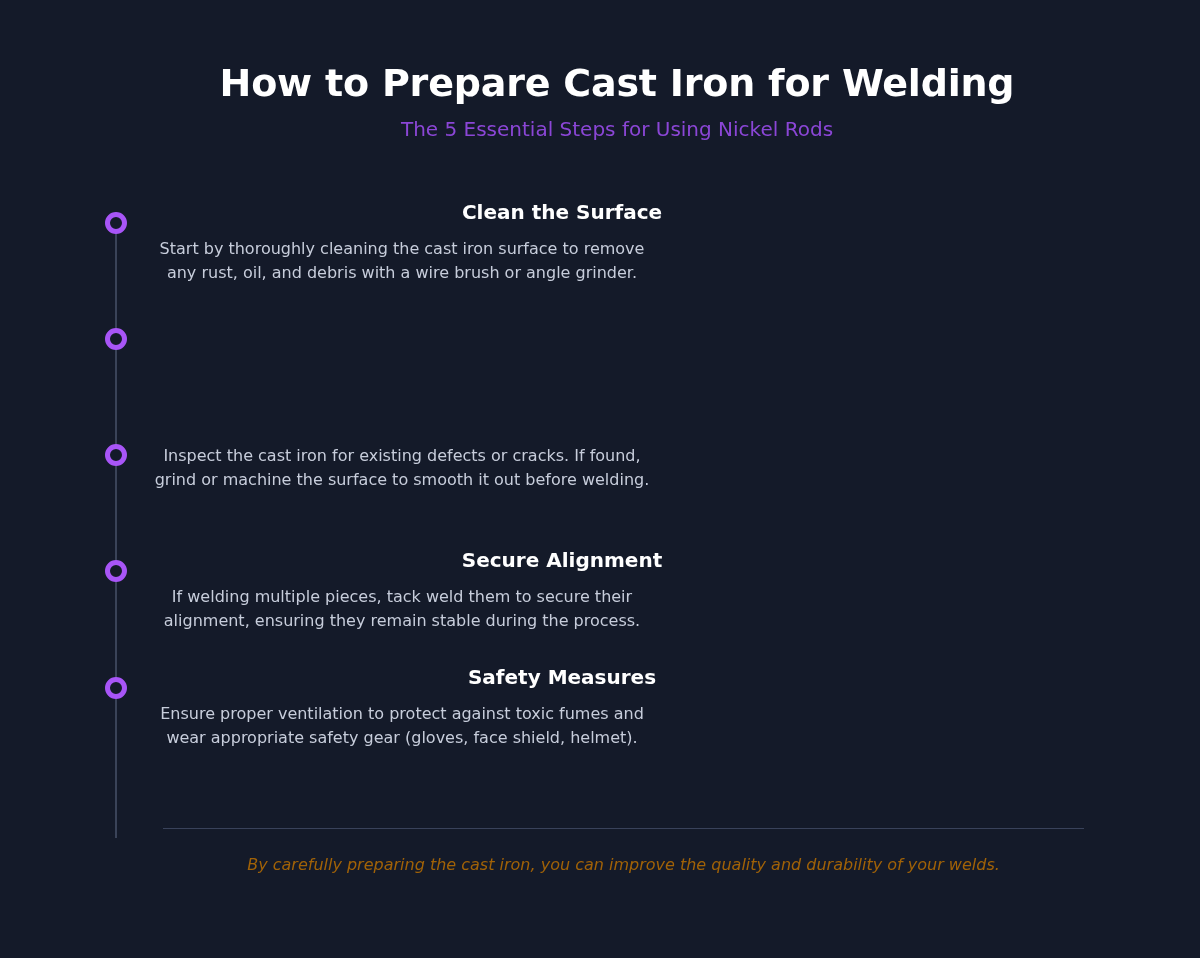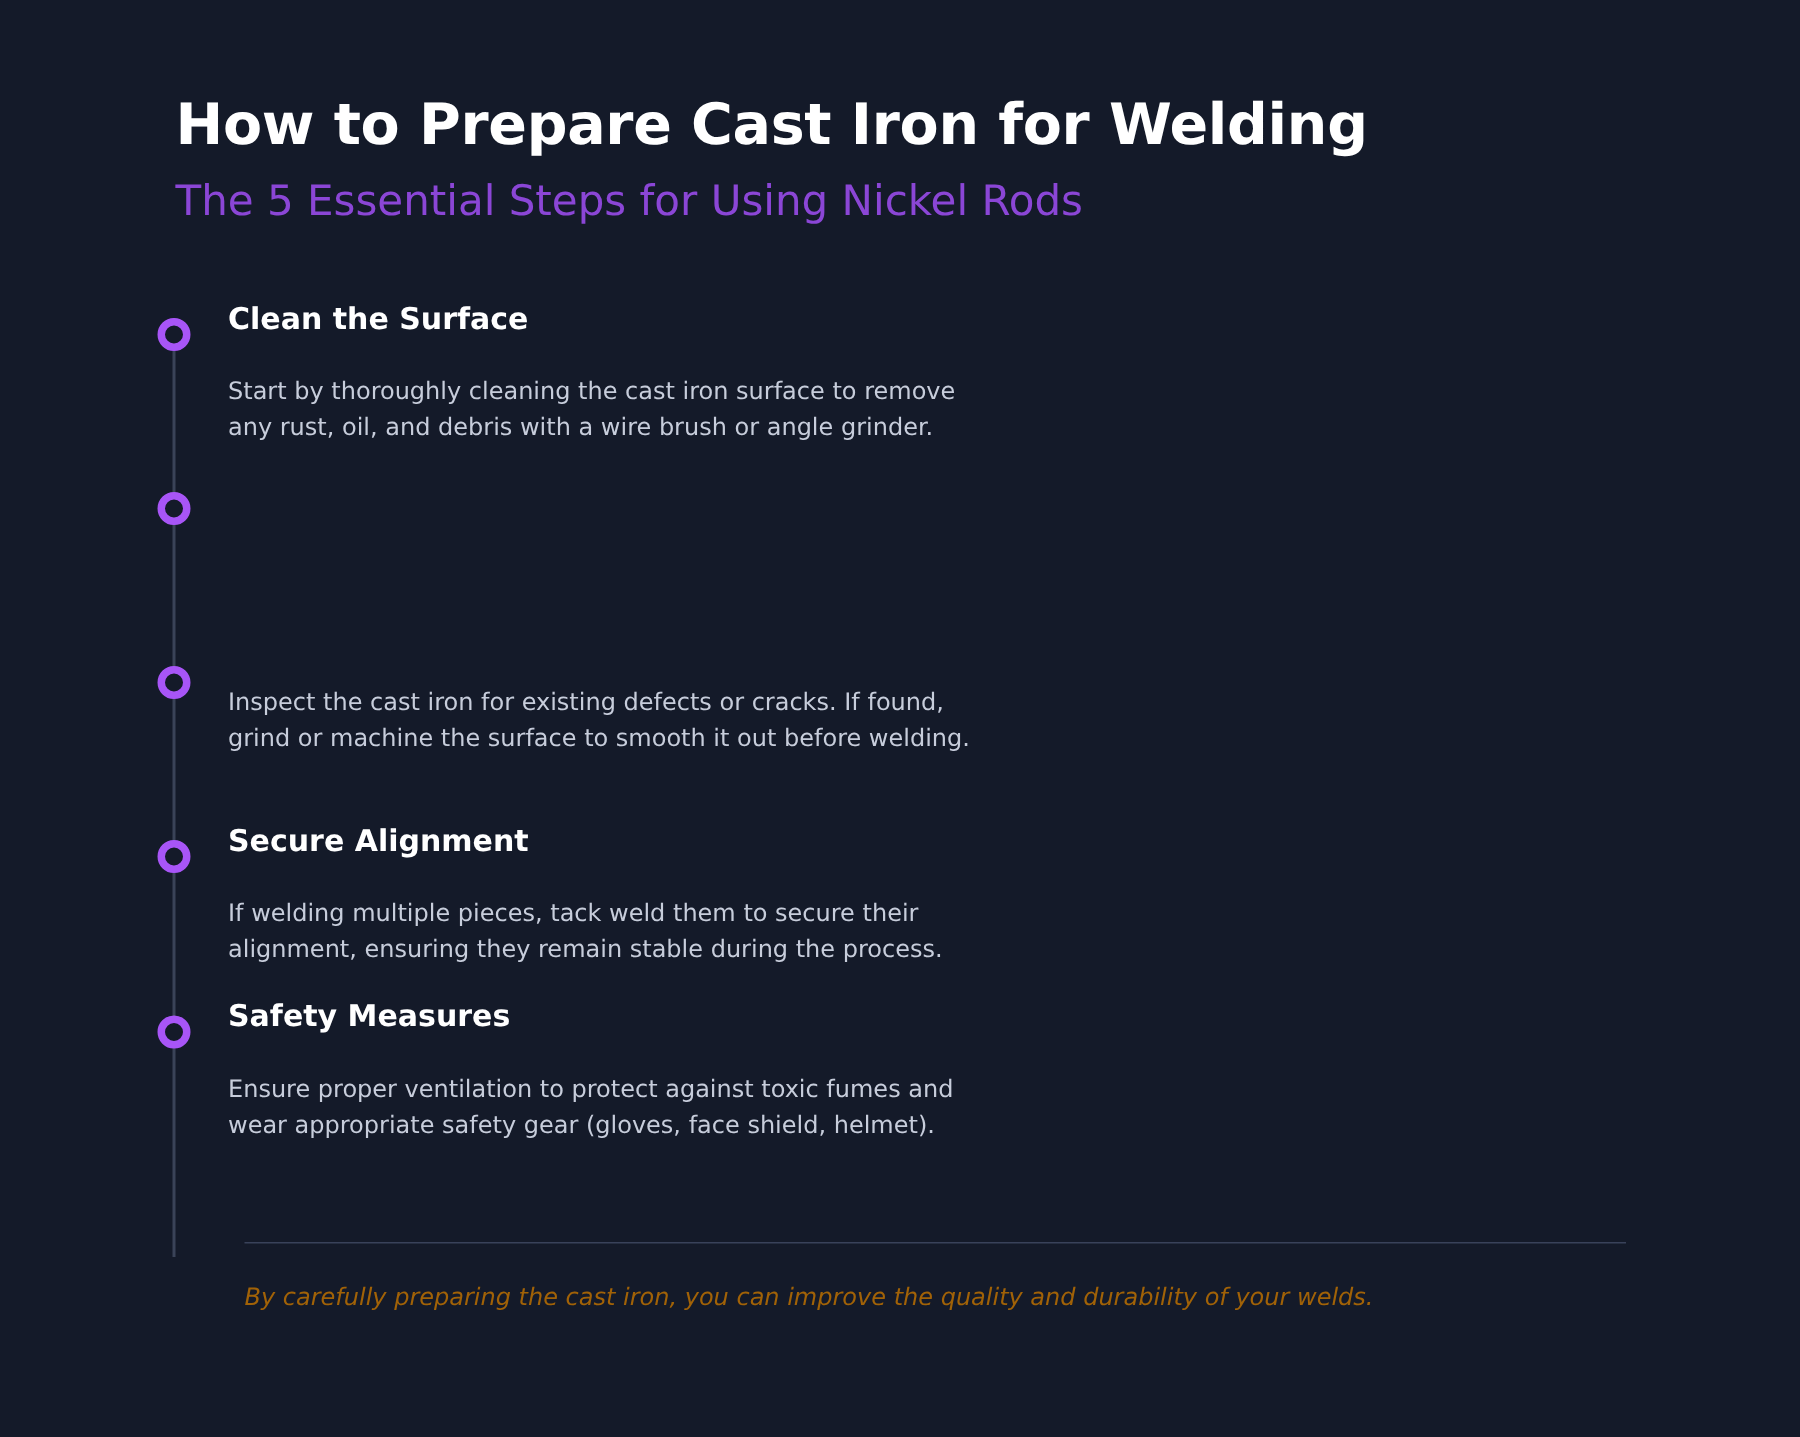--- a/index.html
+++ b/index.html
@@ -1,15 +1,15 @@
 <!DOCTYPE html>
 <html><head>
 <meta charset="utf-8">
 <style>
-  * { box-sizing: border-box; margin: 0; padding: 0; }
+  * { box-sizing: border-box; margin: 0; padding: 0; text-align: center; }
 
   html, body {
     width: 1200px;
     height: 958px;
   }
 
   body {
     background: #141a29;
     font-family: "DejaVu Sans", "Liberation Sans", sans-serif;
     overflow: hidden;
@@ -35,21 +35,21 @@
     font-size: 38px;
     font-weight: 700;
     color: #ffffff;
     letter-spacing: -0.2px;
     line-height: 1.15;
     white-space: nowrap;
   }
 
   .subtitle {
     margin-top: 11px;
-    font-size: 28px;
+    font-size: 20px;
     font-weight: 400;
     color: #8b46d6;
     line-height: 1.2;
     white-space: nowrap;
   }
 
   
   .timeline {
     position: absolute;
     left: 0;
@@ -94,21 +94,21 @@
 
   .step-title {
     font-size: 20px;
     font-weight: 700;
     color: #ffffff;
     line-height: 1.25;
     white-space: nowrap;
   }
 
   .step-desc {
-    margin-top: 24px;
+    margin-top: 12px;
     font-size: 16px;
     font-weight: 400;
     color: #c7cddb;
     line-height: 1.52;
     max-width: 500px;
   }
 
   
   .footer {
     position: absolute;

